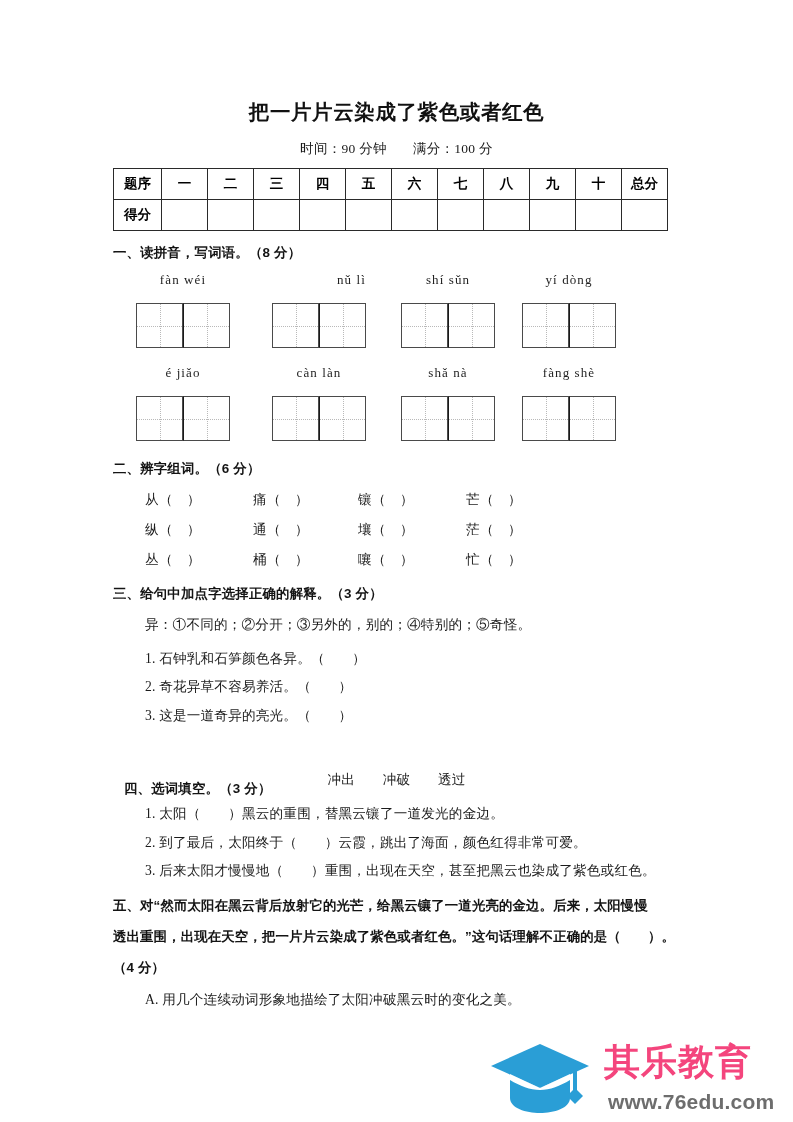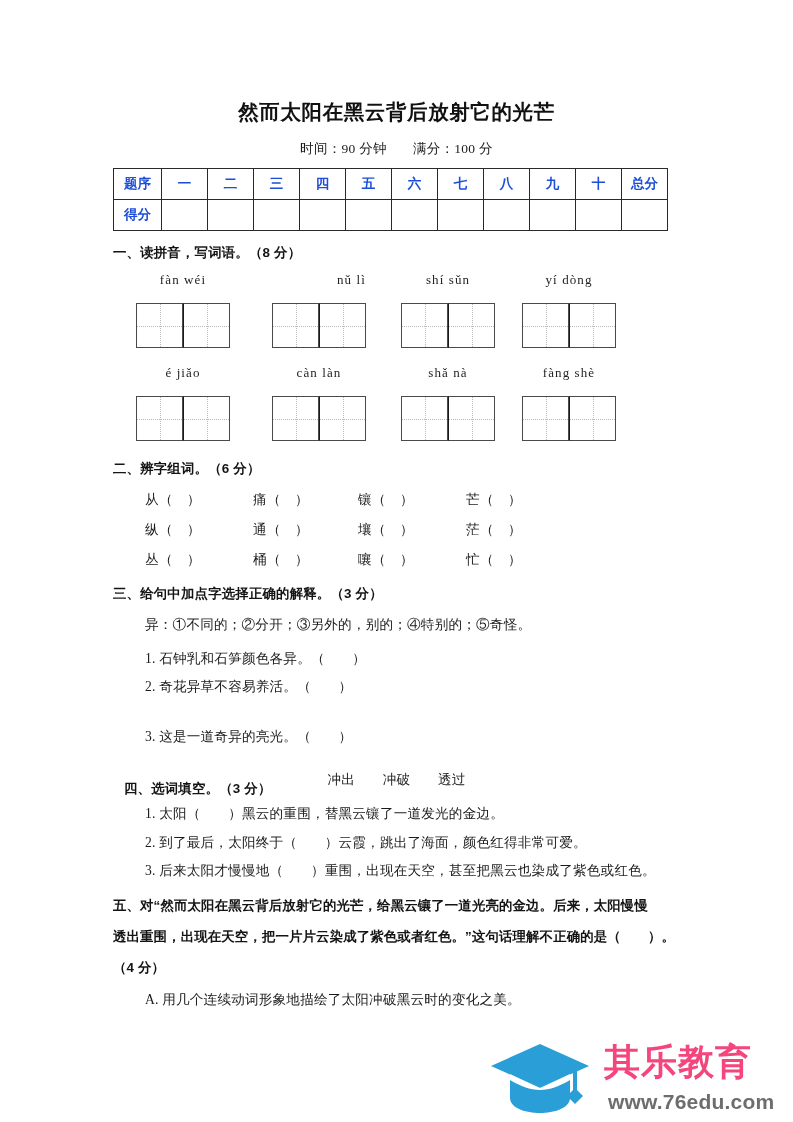--- a/index.html
+++ b/index.html
@@ -55,21 +55,21 @@
     table-layout: fixed;
   }
   .score-table td {
     border: 1px solid #2a2a2a;
     height: 30px;
     text-align: center;
     vertical-align: middle;
     font-size: 13.5px;
     font-family: "Liberation Sans", "DejaVu Sans", sans-serif;
     font-weight: bold;
-    color: #1d4ed8;
+    color: #000000;
     padding: 0;
   }
   .score-table td.label { width: 47px; }
   .score-table td.num   { width: 45px; }
   .score-table td.total { width: 45px; }
   .score-table tr.empty td { height: 30px; }
 
   
   .sec-head {
     position: absolute;
@@ -187,21 +187,21 @@
     color: #6d6d6d;
     letter-spacing: 0.2px;
     white-space: nowrap;
   }
 </style>
 </head>
 <body>
 
 <div class="page">
 
-  <div class="doc-title">然而太阳在黑云背后放射它的光芒</div>
+  <div class="doc-title">把一片片云染成了紫色或者红色</div>
   <div class="doc-subtitle">
     <span>时间：90 分钟</span><span class="gap"></span><span>满分：100 分</span>
   </div>
 
   <table class="score-table">
     <tbody>
         <tr>
       <td class="label">题序</td>
       <td class="num">一</td>
       <td class="num">二</td>
@@ -292,21 +292,21 @@
 
   <div class="cz-item" style="left:145px; top:551px;">丛（　）</div>
   <div class="cz-item" style="left:253px; top:551px;">桶（　）</div>
   <div class="cz-item" style="left:358px; top:551px;">嚷（　）</div>
   <div class="cz-item" style="left:466px; top:551px;">忙（　）</div>
 
   <div class="sec-head" style="top:585px;">三、给句中加点字选择正确的解释。（3 分）</div>
   <div class="body-line" style="left:145px; top:616px;">异：①不同的；②分开；③另外的，别的；④特别的；⑤奇怪。</div>
   <div class="body-line" style="left:145px; top:650px;">1. 石钟乳和石笋颜色各异。（　　）</div>
   <div class="body-line" style="left:145px; top:678px;">2. 奇花异草不容易养活。（　　）</div>
-  <div class="body-line" style="left:145px; top:728px;">3. 这是一道奇异的亮光。（　　）</div>
+  <div class="body-line" style="left:145px; top:707px;">3. 这是一道奇异的亮光。（　　）</div>
 
   <div class="sec-head" style="top:780px;margin-left:11px;">四、选词填空。（3 分）</div>
   <div class="body-line" style="left:0; top:771px; width:793px; text-align:center;">冲出　　冲破　　透过</div>
   <div class="body-line" style="left:145px; top:805px;">1. 太阳（　　）黑云的重围，替黑云镶了一道发光的金边。</div>
   <div class="body-line" style="left:145px; top:834px;">2. 到了最后，太阳终于（　　）云霞，跳出了海面，颜色红得非常可爱。</div>
   <div class="body-line" style="left:145px; top:862px;">3. 后来太阳才慢慢地（　　）重围，出现在天空，甚至把黑云也染成了紫色或红色。</div>
 
   <div class="para-line" style="top:928px;">透出重围，出现在天空，把一片片云染成了紫色或者红色。”这句话理解不正确的是（　　）。</div>
   <div class="para-line" style="top:897px;">五、对“然而太阳在黑云背后放射它的光芒，给黑云镶了一道光亮的金边。后来，太阳慢慢</div>
   <div class="para-line" style="top:959px;">（4 分）</div>

